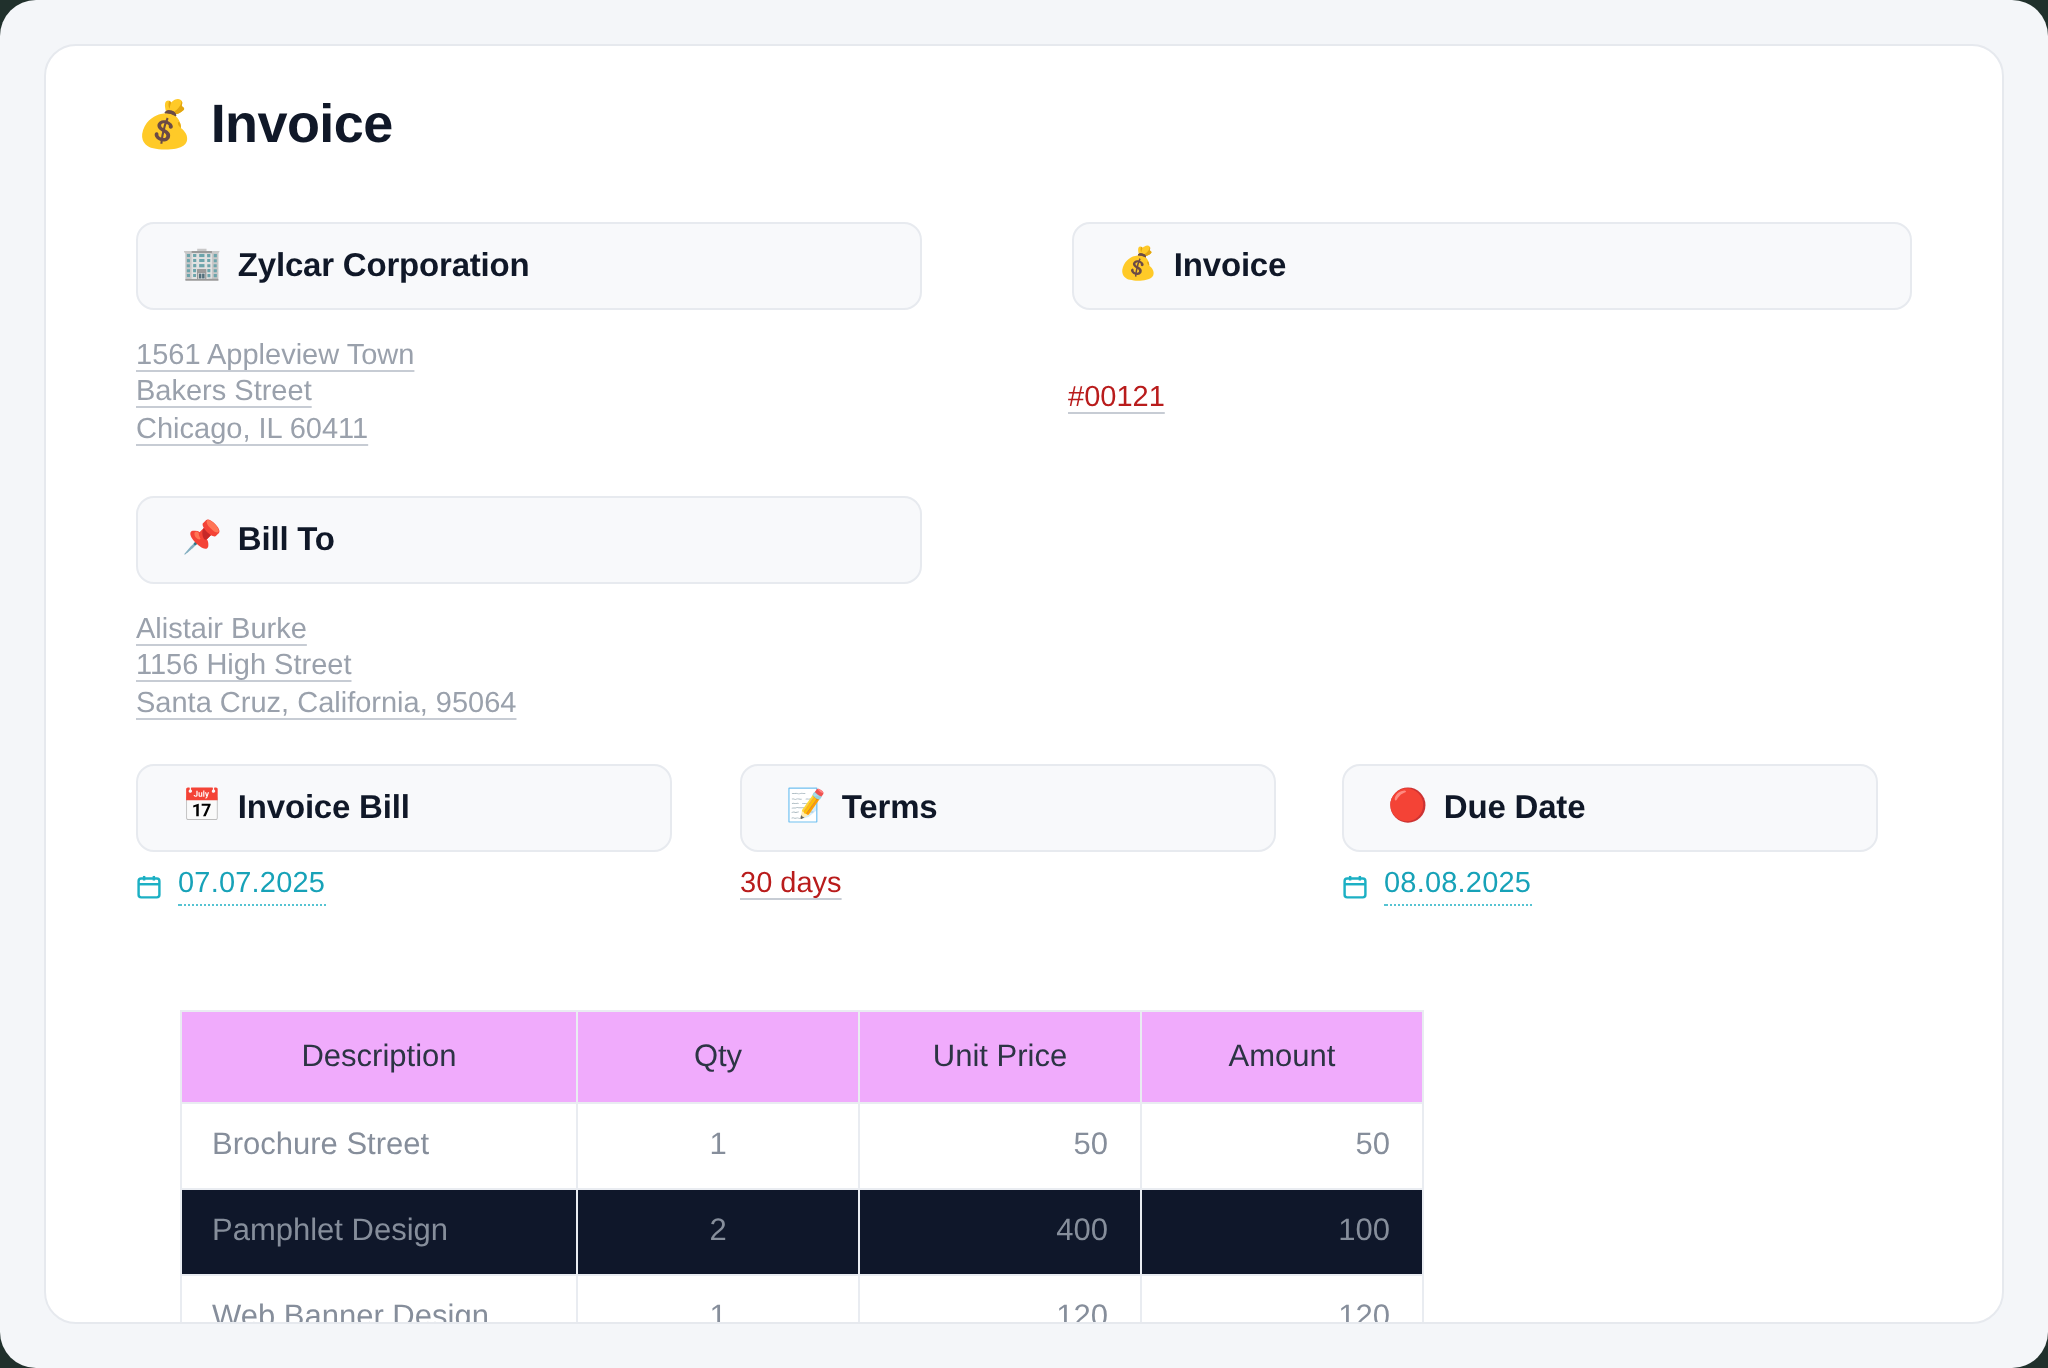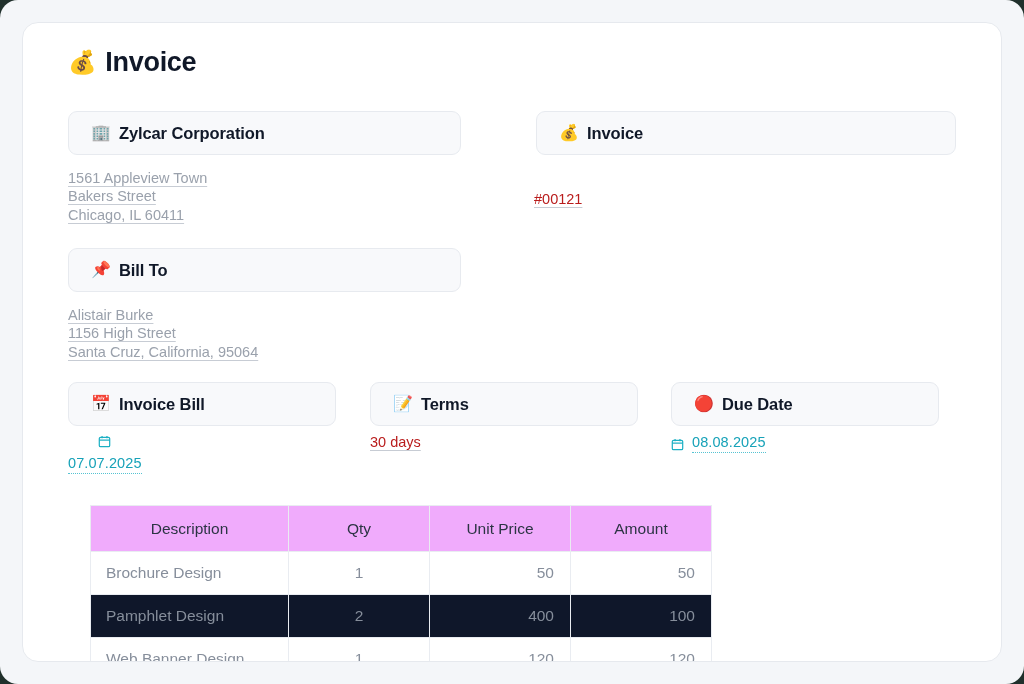--- a/index.html
+++ b/index.html
@@ -203,21 +203,21 @@
       <div class="addr-block" style="left:45px; top:283px;">
         <div class="uline">Alistair Burke</div>
         <div class="uline">1156 High Street</div>
         <div class="uline">Santa Cruz, California, 95064</div>
       </div>
 
       <div class="field-box" style="left:45px; top:359px; width:268px; height:44px;">
         <span class="emoji">📅</span>
         <span class="fb-label">Invoice Bill</span>
       </div>
-      <div class="date-val" style="left:45px; top:411px;flex-direction:column;">
+      <div class="date-val" style="left:45px; top:411px;">
         <span class="cal-ico">
           <svg viewBox="0 0 16 16" width="13" height="13" fill="none" stroke="#1cb0c4" stroke-width="1.5">
             <rect x="1.6" y="2.8" width="12.8" height="11.6" rx="1.6"></rect>
             <line x1="1.6" y1="6.3" x2="14.4" y2="6.3"></line>
             <line x1="5" y1="1.2" x2="5" y2="4"></line>
             <line x1="11" y1="1.2" x2="11" y2="4"></line>
           </svg>
         </span>
         <span class="dtext">07.07.2025</span>
       </div>
@@ -254,21 +254,21 @@
         <thead>
           <tr>
             <th>Description</th>
             <th>Qty</th>
             <th>Unit Price</th>
             <th>Amount</th>
           </tr>
         </thead>
         <tbody>
           <tr>
-            <td class="c-desc">Brochure Design</td>
+            <td class="c-desc">Brochure Street</td>
             <td class="c-qty">1</td>
             <td class="c-price">50</td>
             <td class="c-amt">50</td>
           </tr>
           <tr class="alt">
             <td class="c-desc">Pamphlet Design</td>
             <td class="c-qty">2</td>
             <td class="c-price">400</td>
             <td class="c-amt">100</td>
           </tr>

